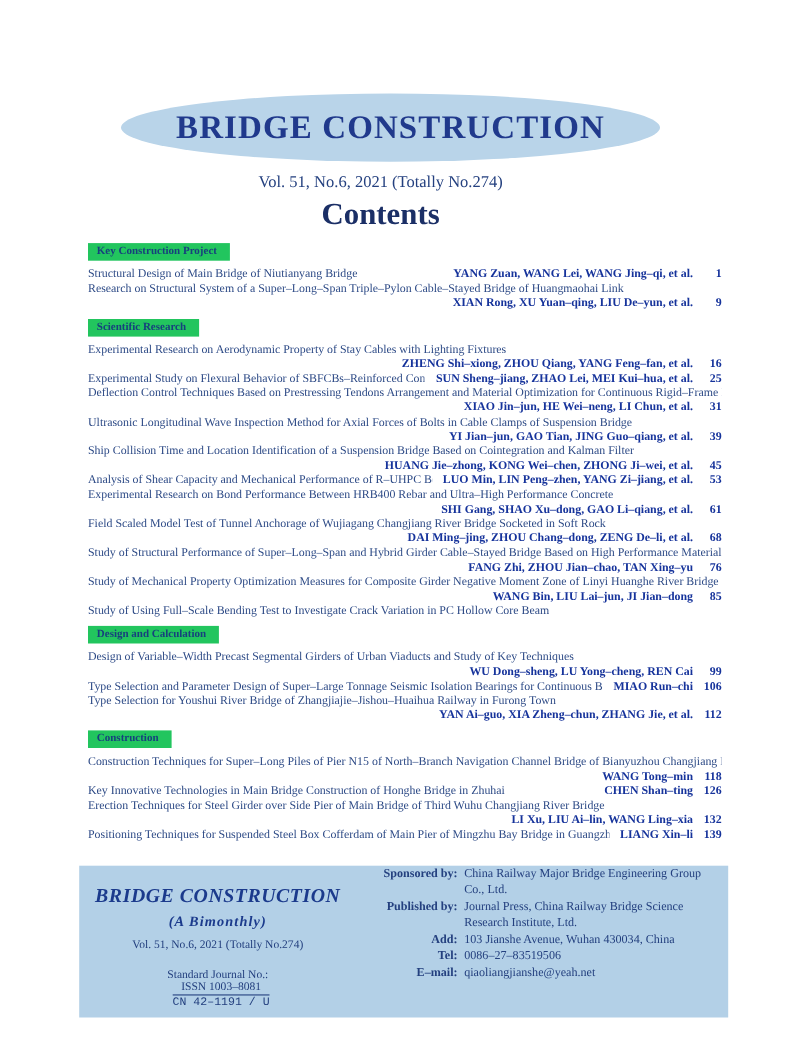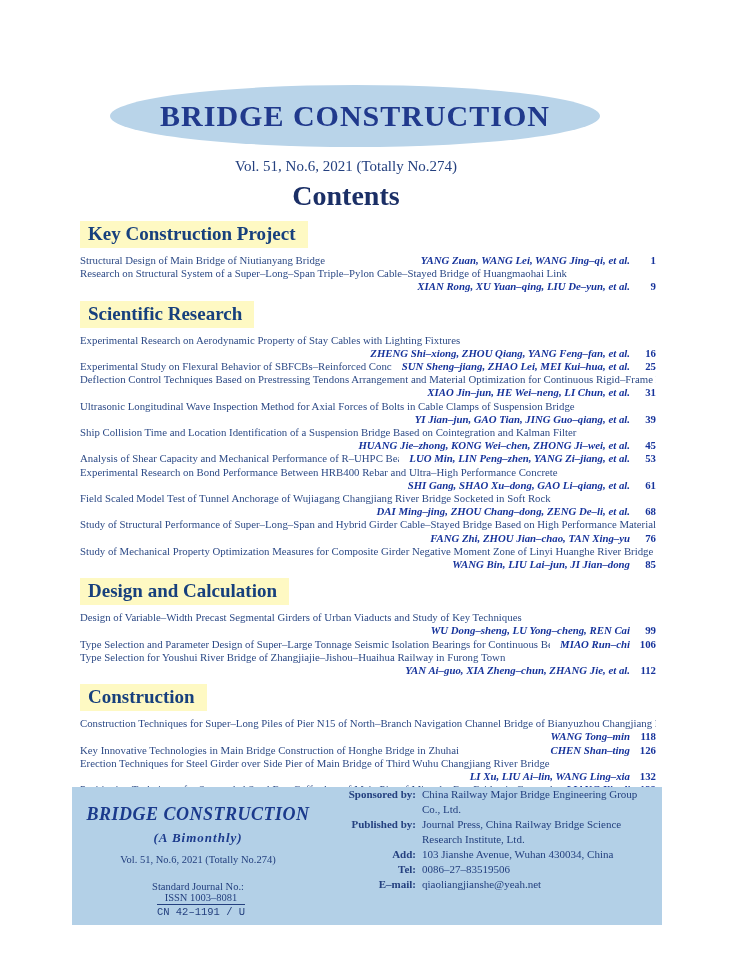--- a/index.html
+++ b/index.html
@@ -30,33 +30,33 @@
   .contents-title {
     position:absolute; top:180px; left:0; width:100%;
     text-align:center; font-size:28px; font-weight:bold; color:#1b2f66;
   }
   
   .toc {
     position:absolute; top:214px; left:80px; width:576px;
   }
   .section-strip {
     display:inline-block;
-    background:#fef9c3;
+    background:#22c55e;
     color:#17407d;
-    font-weight:bold; font-size:19px;
+    font-weight:bold; font-size:10px;
     padding:2px 12px 3px 8px;
     margin:7px 0 6px 0;
   }
   .toc-entry { font-size:10.8px; line-height:13.2px; color:#2d4a86; }
   .toc-row { display:flex; align-items:baseline; }
   .toc-title { white-space:nowrap; overflow:hidden; }
   .toc-title-line { white-space:nowrap; overflow:hidden; }
   .toc-authors {
     margin-left:auto; padding-left:10px;
-    font-weight:bold; font-style:italic; white-space:nowrap;
+    font-weight:bold; white-space:nowrap;
     color:#16339b;
   }
   .toc-page {
     width:26px; flex:0 0 26px; text-align:right;
     font-weight:bold; font-style:normal; color:#16339b;
   }
   
   .footer-box {
     position:absolute; top:787px; left:72px;
     width:590px; height:138px;
@@ -162,20 +162,21 @@
           <span class="toc-authors">FANG Zhi, ZHOU Jian–chao, TAN Xing–yu</span>
           <span class="toc-page">76</span>
         </div>
       </div><div class="toc-entry">
         <div class="toc-title-line">Study of Mechanical Property Optimization Measures for Composite Girder Negative Moment Zone of Linyi Huanghe River Bridge</div>
         <div class="toc-row">
           <span class="toc-authors">WANG Bin, LIU Lai–jun, JI Jian–dong</span>
           <span class="toc-page">85</span>
         </div>
       </div><div class="toc-entry">
+        <div class="toc-title-line">Study of Using Full–Scale Bending Test to Investigate Crack Variation in PC Hollow Core Beam</div>
       </div><div class="section-strip">Design and Calculation</div><div class="toc-entry">
         <div class="toc-title-line">Design of Variable–Width Precast Segmental Girders of Urban Viaducts and Study of Key Techniques</div>
         <div class="toc-row">
           <span class="toc-authors">WU Dong–sheng, LU Yong–cheng, REN Cai</span>
           <span class="toc-page">99</span>
         </div>
       </div><div class="toc-entry">
         <div class="toc-row">
           <span class="toc-title">Type Selection and Parameter Design of Super–Large Tonnage Seismic Isolation Bearings for Continuous Beam Bridges</span>
           <span class="toc-authors">MIAO Run–chi</span>

